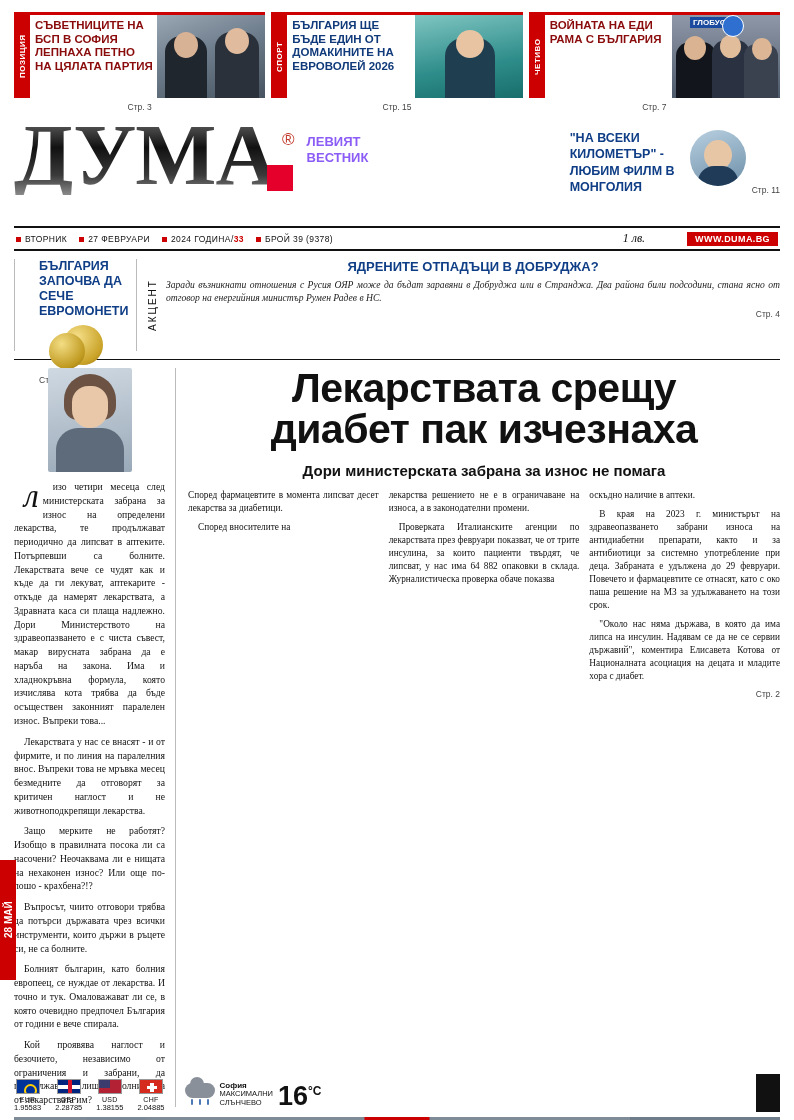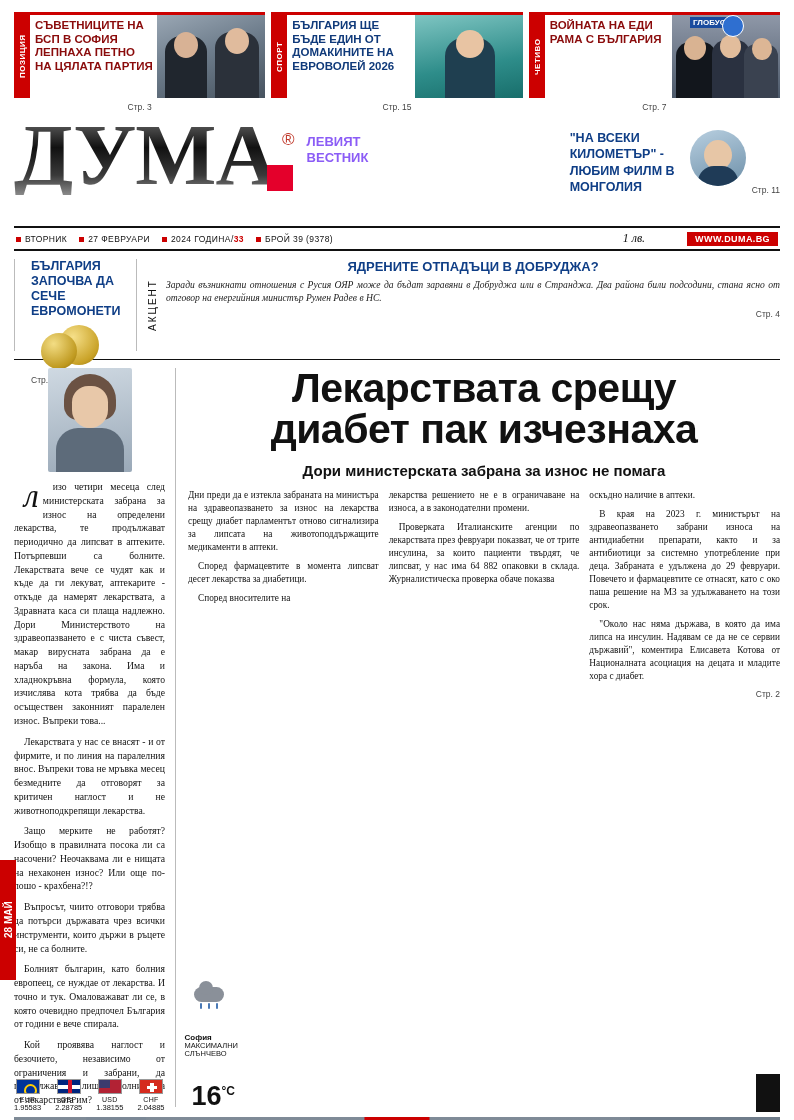--- a/index.html
+++ b/index.html
@@ -110,21 +110,21 @@
   
   .band2 { display: flex; margin-top: 8px; height: 92px; gap: 10px; }
   .b2-col1 { width: 160px; }
   .kicker { background:#cc0000; color:#fff; display:inline-block; padding:2px 7px;
     font-family:"Liberation Sans",sans-serif; font-size:8.5px; font-weight:bold; text-transform:uppercase;}
   .op-title { font-family:"Liberation Sans",sans-serif; font-weight:bold; font-size:25px;
     color:#9b0c0c; text-transform:uppercase; margin-top:5px; letter-spacing:0.5px;}
   .op-dot { width:4px;height:4px;background:#111;border-radius:50%;margin:8px 0 5px;}
   .op-author { font-style:italic; font-size:11px; }
   .op-author b { font-style:normal; }
-  .b2-col2 { width: 112px; border-left:1px solid #bbb; padding-left:16px; }
+  .b2-col2 { width: 112px; border-left:1px solid #bbb; padding-left:24px; }
   .b2-head { font-family:"Liberation Sans",sans-serif; font-weight:bold; font-size:12.5px;
     color:#0f3e86; line-height:1.2; text-transform:uppercase;}
   .coin { width:40px;height:40px;border-radius:50%;
     background:radial-gradient(circle at 35% 30%,#f6e08a,#c9a227 70%,#8a6d12);
     margin:6px auto 0; position:relative;}
   .coin2{position:absolute;left:10px;top:8px;width:36px;height:36px;border-radius:50%;
     background:radial-gradient(circle at 35% 30%,#f3dd84,#bf991f 70%,#7d6210);}
   .coin-wrap{position:relative;height:46px;}
   .b2-page{font-size:8.5px;color:#444;font-family:"Liberation Sans",sans-serif;margin-top:4px;}
   .b2-col3 { flex:1; border-left:1px solid #bbb; padding-left:8px; display:flex; }
@@ -186,21 +186,21 @@
   .f-gbp{background:#00247d;}
   .f-gbp::before{content:"";position:absolute;left:0;top:5px;width:100%;height:4px;background:#fff;}
   .f-gbp::after{content:"";position:absolute;left:10px;top:0;width:4px;height:100%;background:#cf142b;}
   .f-usd{background:#b22234;}
   .f-usd::before{content:"";position:absolute;left:0;top:0;width:11px;height:8px;background:#3c3b6e;}
   .f-chf{background:#d52b1e;}
   .f-chf::before{content:"";position:absolute;left:10px;top:3px;width:4px;height:9px;background:#fff;}
   .f-chf::after{content:"";position:absolute;left:7px;top:6px;width:10px;height:3px;background:#fff;}
   .rate-name{font-size:7px;letter-spacing:0.3px;}
   .rate-val{font-size:7.5px;}
-  .weather{display:flex;align-items:center;gap:22px;margin-left:10px;flex-direction:column;}
+  .weather{display:flex;gap:1px;margin-left:10px;}
   .w-icon{width:34px;height:26px;position:relative;}
   .w-cloud{position:absolute;left:0;top:2px;width:30px;height:15px;background:#8a9099;border-radius:9px;}
   .w-cloud::before{content:"";position:absolute;left:5px;top:-6px;width:14px;height:14px;background:#8a9099;border-radius:50%;}
   .w-drop{position:absolute;top:18px;width:2px;height:6px;background:#4a79b5;border-radius:1px;}
   .w-city{font-family:"Liberation Sans",sans-serif;font-size:8px;font-weight:bold;}
   .w-lab{font-family:"Liberation Sans",sans-serif;font-size:7.5px;line-height:1.15;}
   .w-temp{font-family:"Liberation Sans",sans-serif;font-size:27px;font-weight:bold;margin-left:4px;}
   .w-temp sup{font-size:12px;}
   .barcode{margin-left:auto;display:flex;align-items:flex-end;gap:0;height:40px;}
   .barcode i{display:block;width:2px;background:#111;height:38px;}
@@ -322,21 +322,20 @@
 
     <div class="right-col">
       <div class="headline">
         <span>Лекарствата срещу</span><br>
         <span>диабет пак изчезнаха</span>
       </div>
       <div class="subhead">Дори министерската забрана за износ не помага</div>
 
       <div class="cols3">
         <div>
-          <p>Дни преди да е изтекла забраната на министъра на здравеопазването за износ на лекарства срещу диабет парламентът отново сигнализира за липсата на животоподдържащите медикаменти в аптеки.</p>
           <p>Според фармацевтите в момента липсват десет лекарства за диабетици.</p>
           <p>Според вносителите на</p>
         </div>
         <div>
           <p>лекарства решението не е в ограничаване на износа, а в законодателни промени.</p>
           <p>Проверката Италианските агенции по лекарствата през февруари показват, че от трите инсулина, за които пациенти твърдят, че липсват, у нас има 64 882 опаковки в склада. Журналистическа проверка обаче показва</p>
         </div>
         <div>
           <p>оскъдно наличие в аптеки.</p>
           <p>В края на 2023 г. министърът на здравеопазването забрани износа на антидиабетни препарати, както и за антибиотици за системно употребление при деца. Забраната е удължена до 29 февруари. Повечето и фармацевтите се отнасят, като с око паша решение на МЗ за удължаването на този срок.</p>

